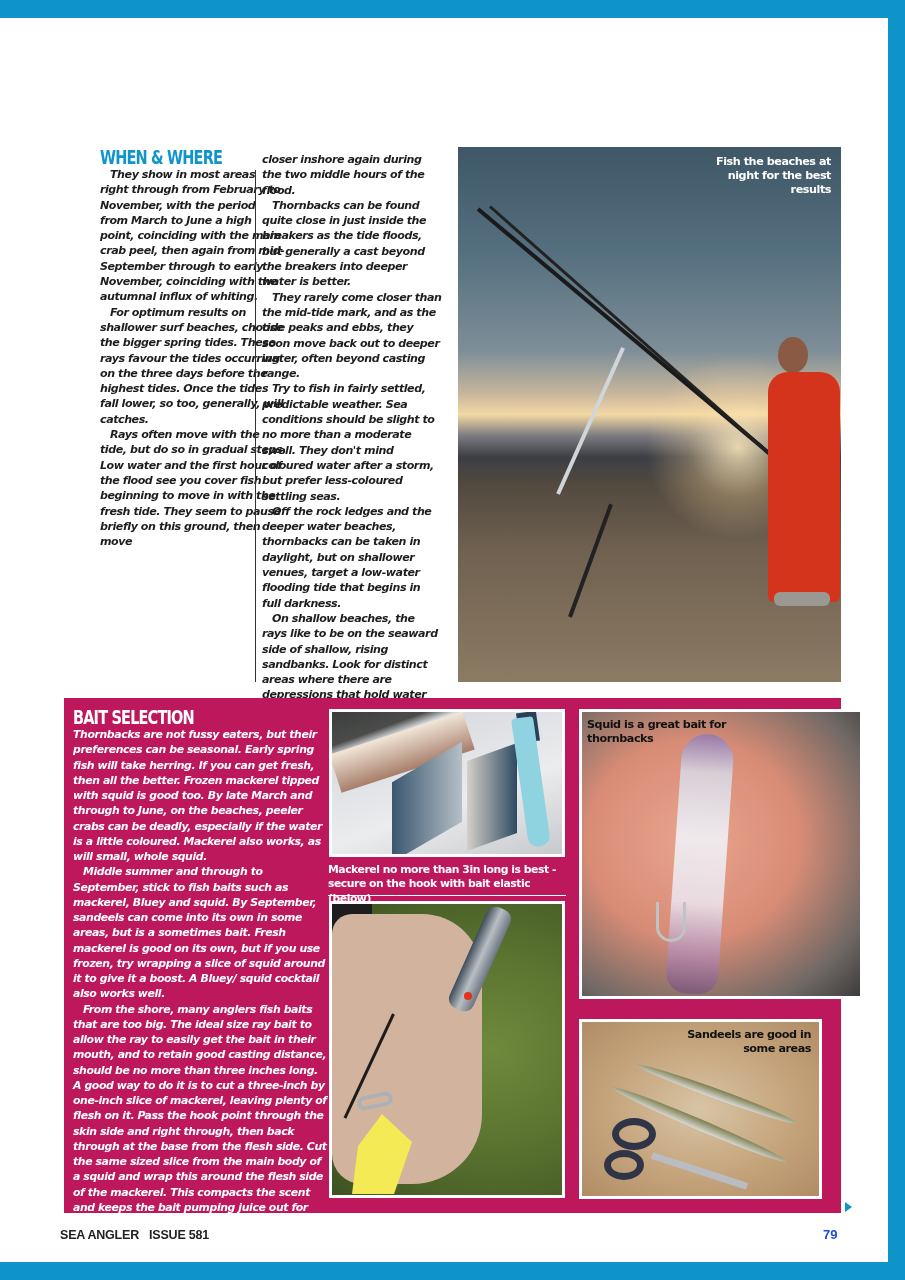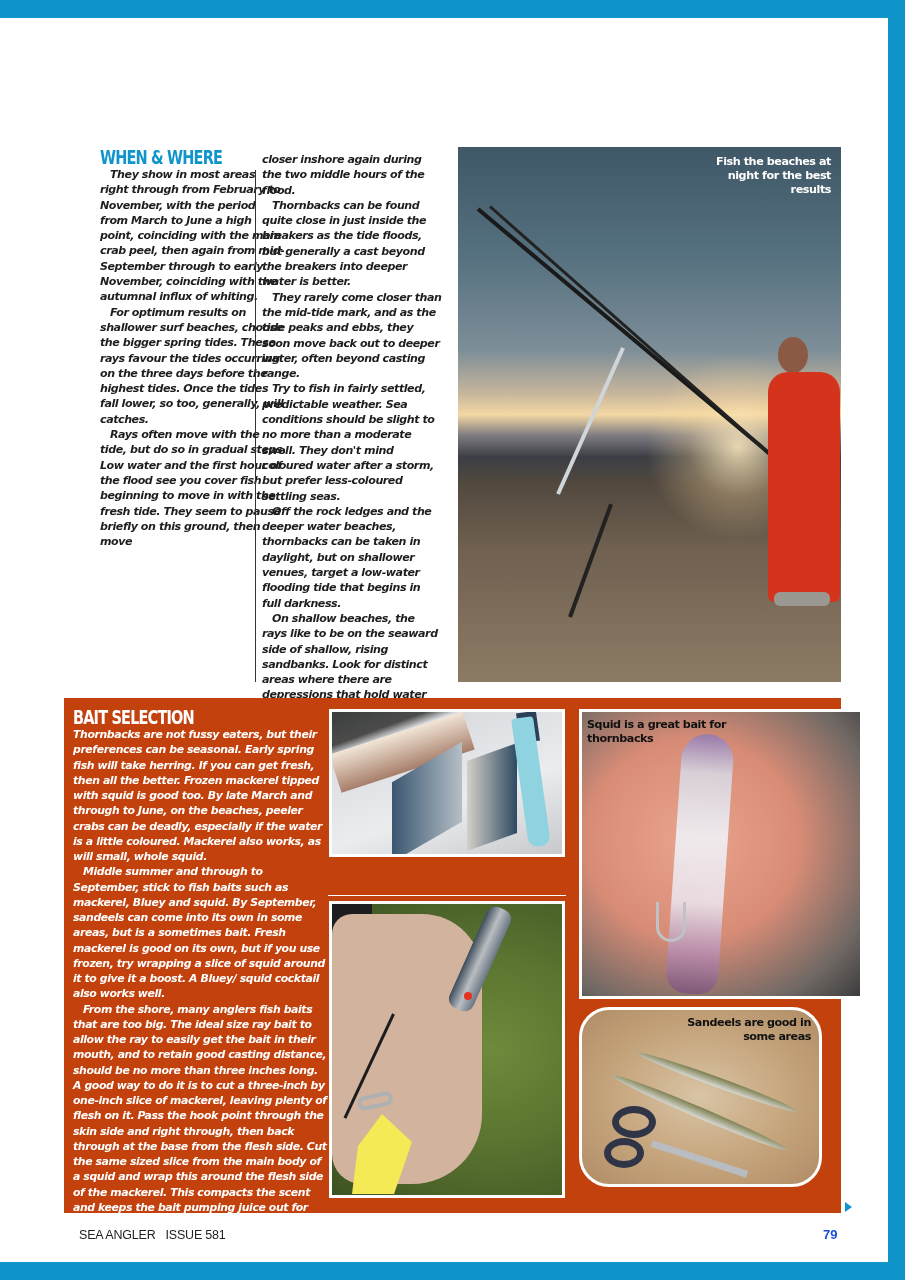--- a/index.html
+++ b/index.html
@@ -58,21 +58,21 @@
     #beach-photo .rod { position: absolute; left: 20px; top: 60px; width: 420px; height: 4px; background: #1a1a1a; transform-origin: left center; transform: rotate(40deg); }
     #beach-photo .rod2 { position: absolute; left: 32px; top: 58px; width: 380px; height: 3px; background: #222; transform-origin: left center; transform: rotate(41.5deg); }
     #beach-photo .tripod-leg { position: absolute; left: 100px; top: 345px; width: 160px; height: 4px; background: #cfd5d8; transform-origin: left center; transform: rotate(-66deg); }
     #beach-photo .tripod-leg.b { left: 112px; top: 468px; width: 120px; transform: rotate(-70deg); background: #222; }
     #beach-photo .angler-body { position: absolute; left: 310px; top: 225px; width: 72px; height: 230px; background: #d5341c; border-radius: 20px 20px 6px 6px; }
     #beach-photo .angler-head { position: absolute; left: 320px; top: 190px; width: 30px; height: 36px; background: #8b5a44; border-radius: 50%; }
     #beach-photo .boot { position: absolute; left: 316px; top: 445px; width: 56px; height: 14px; background: #9a9890; border-radius: 6px; }
     #beach-photo .photo-caption { right: 10px; top: 8px; text-align: right; color: #ffffff; width: 120px; }
 
     
-    #bait-box { position: absolute; left: 64px; top: 698px; width: 777px; height: 515px; background: #c2410c; }
+    #bait-box { position: absolute; left: 64px; top: 698px; width: 777px; height: 515px; background: #be185d; }
     #bait-text { position: absolute; left: 9px; top: 9px; width: 254px; color: #ffffff; font-size: 10.9px; line-height: 15.25px; letter-spacing: -0.4px; }
     #bait-text .heading { color: #ffffff; margin-bottom: 0; }
     #bait-text p { text-indent: 10px; }
     #bait-text p.first { text-indent: 0; }
 
     .framed { border: 3px solid #ffffff; }
 
     #mackerel-photo { left: 265px; top: 11px; width: 236px; height: 148px;
       background: linear-gradient(160deg, #3b3e3e 0%, #4b4c4a 15%, #d9dbdf 20%, #eaecee 60%, #c8c9cc 100%); }
     #mackerel-photo .fillet1 { position: absolute; left: 60px; top: 50px; width: 70px; height: 80px; background: linear-gradient(90deg, #3a5770, #b5bfc6); transform: skewY(-30deg); }
@@ -94,32 +94,32 @@
     #elastic-photo .stem { position: absolute; left: 60px; top: 110px; width: 3px; height: 115px; background: #1c1c1c; transform: rotate(25deg); transform-origin: top; }
     #elastic-photo .bead { position: absolute; left: 132px; top: 88px; width: 8px; height: 8px; background: #e3321e; border-radius: 50%; }
 
     #squid-photo { left: 515px; top: 11px; width: 284px; height: 290px;
       background: radial-gradient(ellipse at 40% 45%, #e9a48d 0%, #d88c76 45%, #6f6864 80%, #3d3c3c 100%); }
     #squid-photo .squid { position: absolute; left: 92px; top: 22px; width: 52px; height: 260px; border-radius: 26px 26px 20px 20px;
       background: linear-gradient(180deg, #9a7aa8 0%, #d8cfd6 15%, #efe9ec 40%, #e9dadf 65%, #b789a4 85%, #7e5a78 100%); transform: rotate(4deg); }
     #squid-photo .hook { position: absolute; left: 74px; top: 190px; width: 30px; height: 40px; border: 3px solid #bfc3c6; border-top: none; border-radius: 0 0 16px 16px; }
     #squid-photo .photo-caption { left: 5px; top: 6px; color: #111111; width: 150px; }
 
-    #sandeel-photo { left: 515px; top: 309px; width: 243px; height: 180px;
-      background: radial-gradient(ellipse at 50% 50%, #d8c4a6 0%, #c7a77f 50%, #b08c65 100%); border-radius: 30px; }
+    #sandeel-photo { left: 515px; top: 321px; width: 243px; height: 180px;
+      background: radial-gradient(ellipse at 50% 50%, #d8c4a6 0%, #c7a77f 50%, #b08c65 100%); }
     #sandeel-photo .eel1 { position: absolute; left: 55px; top: 38px; width: 170px; height: 10px; border-radius: 50%; background: linear-gradient(180deg, #7c7e4e, #d9dad6); transform: rotate(20deg); transform-origin: left; }
     #sandeel-photo .eel2 { position: absolute; left: 30px; top: 60px; width: 190px; height: 11px; border-radius: 50%; background: linear-gradient(180deg, #7c7e4e, #d9dad6); transform: rotate(23deg); transform-origin: left; }
     #sandeel-photo .scissor-ring1 { position: absolute; left: 30px; top: 96px; width: 44px; height: 32px; border: 7px solid #2f3547; border-radius: 50%; }
     #sandeel-photo .scissor-ring2 { position: absolute; left: 22px; top: 128px; width: 40px; height: 30px; border: 7px solid #2f3547; border-radius: 50%; }
     #sandeel-photo .scissor-blade { position: absolute; left: 70px; top: 130px; width: 100px; height: 7px; background: #b9bcc0; transform: rotate(18deg); transform-origin: left; }
     #sandeel-photo .photo-caption { right: 8px; top: 6px; text-align: right; color: #111111; width: 150px; }
 
     .continue-arrow { position: absolute; left: 845px; top: 1202px; width: 0; height: 0; border-top: 5px solid transparent; border-bottom: 5px solid transparent; border-left: 7px solid #0e94c8; }
 
-    .footer-left { position: absolute; left: 79px; top: 1228px; font-family: "Liberation Sans", sans-serif; font-size: 12.5px; color: #222; letter-spacing: -0.2px; }
+    .footer-left { position: absolute; left: 60px; top: 1228px; font-family: "Liberation Sans", sans-serif; font-size: 12.5px; color: #222; letter-spacing: -0.2px; font-weight: bold; }
     .footer-left span + span { margin-left: 10px; }
     .footer-page { position: absolute; left: 823px; top: 1227px; font-family: "Liberation Sans", sans-serif; font-weight: bold; font-size: 13px; color: #1d4ed8; }
   </style>
 </head>
 <body>
 
 <div class="frame-top"></div>
 <div class="frame-right"></div>
 <div class="frame-bottom"></div>
 
@@ -161,20 +161,21 @@
     <p>From the shore, many anglers fish baits that are too big. The ideal size ray bait to allow the ray to easily get the bait in their mouth, and to retain good casting distance, should be no more than three inches long. A good way to do it is to cut a three-inch by one-inch slice of mackerel, leaving plenty of flesh on it. Pass the hook point through the skin side and right through, then back through at the base from the flesh side. Cut the same sized slice from the main body of a squid and wrap this around the flesh side of the mackerel. This compacts the scent and keeps the bait pumping juice out for longer.</p>
   </div>
 
   <div class="photo framed" id="mackerel-photo">
     <div class="fillet0"></div>
     <div class="fillet1"></div>
     <div class="fillet2"></div>
     <div class="knife-handle"></div>
     <div class="knife"></div>
   </div>
+  <div class="photo-caption" id="mackerel-caption">Mackerel no more than 3in long is best - secure on the hook with bait elastic (below)</div>
   <div class="cap-divider"></div>
 
   <div class="photo framed" id="elastic-photo">
     <div class="sleeve"></div>
     <div class="hand"></div>
     <div class="ring"></div>
     <div class="stem"></div>
     <div class="yellow"></div>
     <div class="bait"></div>
     <div class="bead"></div>

